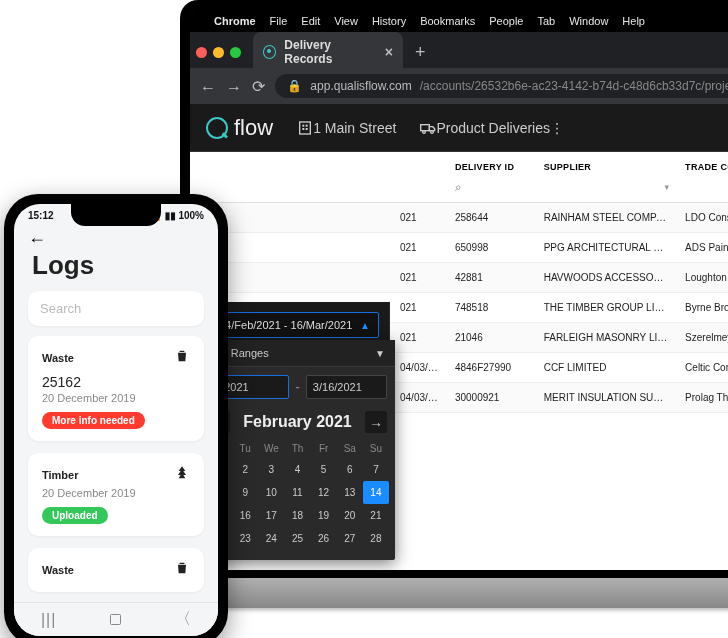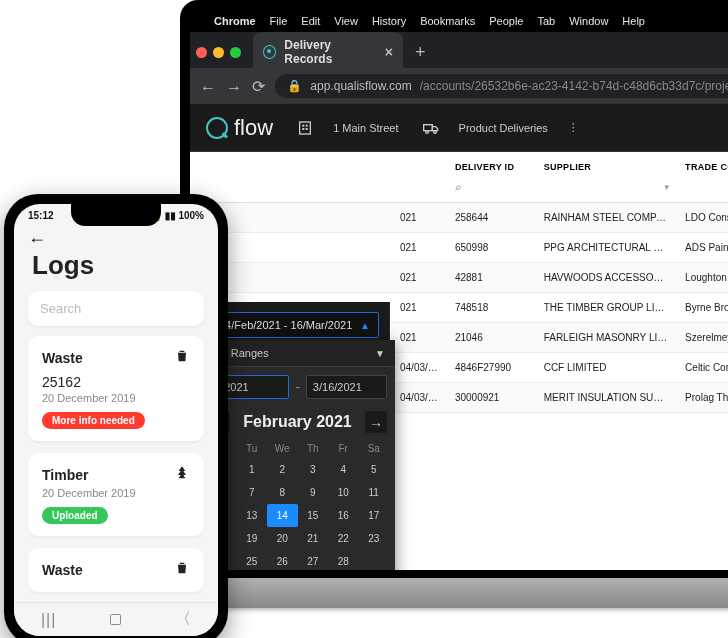--- a/index.html
+++ b/index.html
@@ -30,40 +30,40 @@
 
 .url-bar { display: flex; align-items: center; gap: 10px; background: #35363a; height: 36px; padding: 0 10px; color: #bbb; }
 .url-bar .nav-ico { font-size: 16px; }
 .url-input { flex: 1; background: #202124; color: #bbb; border-radius: 14px; padding: 5px 12px; font-size: 12px; display: flex; align-items: center; gap: 8px; overflow: hidden; white-space: nowrap; }
 
 
 .app-header { display: flex; align-items: center; background: #1a1a1a; height: 48px; padding: 0 16px; gap: 24px; color: #eee; border-bottom: 1px solid #333; }
 .brand { display: flex; align-items: center; gap: 6px; font-size: 22px; font-weight: 300; }
 .brand-q { width: 22px; height: 22px; border: 2.5px solid #3cc6c6; border-radius: 50%; position: relative; }
 .brand-q::after { content:""; position:absolute; width:6px; height:2.5px; background:#3cc6c6; bottom:0; right:-2px; transform:rotate(45deg); }
-.crumb { display: flex; align-items: center; gap: 20px; font-size: 11px; color: #ccc; }
+.crumb { display: flex; align-items: center; gap: 0; font-size: 14px; color: #ccc; }
 .crumb-ico { width: 16px; height: 16px; display: flex; align-items: center; justify-content: center; }
 
 
 .dark-panel { position: absolute; left: 10px; top: 150px; width: 190px; background: #1a1a1a; border-right: 1px solid #2a2a2a; padding: 10px; }
 .date-range-box { border: 1px solid #1a6de0; background: #111; color: #ddd; font-size: 11px; padding: 6px 8px; display: flex; align-items: center; justify-content: space-between; border-radius: 2px; }
 .date-range-box .caret { color: #1a8cff; font-size: 10px; }
 
 
 .cal-pop { position: absolute; left: 10px; top: 188px; width: 195px; background: #2a2a2a; color: #ccc; box-shadow: 0 4px 16px rgba(0,0,0,.5); border-radius: 2px; z-index: 5; }
 .cal-default { display: flex; justify-content: space-between; align-items: center; padding: 7px 10px; font-size: 11px; border-bottom: 1px solid #3a3a3a; background: #222; }
 .cal-default .caret { font-size: 10px; }
 .cal-inputs { display: flex; gap: 6px; padding: 8px; }
 .cal-inputs .inp { flex: 1; background: #1a1a1a; border: 1px solid #444; color: #ccc; font-size: 11px; padding: 5px 6px; border-radius: 2px; }
 .cal-inputs .inp.active { border-color: #1a6de0; }
 .cal-inputs .dash { color: #888; font-size: 14px; align-self: center; }
 .cal-head { display: flex; align-items: center; justify-content: space-between; padding: 4px 8px 6px; }
 .cal-nav { width: 22px; height: 22px; background: #1a1a1a; display: flex; align-items: center; justify-content: center; font-size: 14px; border-radius: 2px; }
 .cal-title { font-size: 16px; font-weight: 600; color: #eee; }
-.cal-grid { display: grid; grid-template-columns: repeat(6, 1fr); gap: 0; padding: 0 6px 10px; font-size: 10px; text-align: center; }
+.cal-grid { display: grid; grid-template-columns: repeat(7, 1fr); gap: 0; padding: 0 6px 10px; font-size: 10px; text-align: center; }
 .cal-grid .dow { color: #888; padding: 4px 0; }
 .cal-grid .day { padding: 6px 0; color: #ccc; border-radius: 2px; }
 .cal-grid .day.sel { background: #1a8cff; color: #fff; }
 
 
 .table-wrap { flex: 1; background: #fff; overflow: hidden; }
 .tbl { width: 100%; border-collapse: collapse; font-size: 10px; color: #222; }
 .tbl thead th { text-align: left; font-size: 9px; font-weight: 700; padding: 10px 8px 4px; color: #000; letter-spacing: .3px; }
 .tbl thead th:first-child { padding-left: 210px; }
 .tbl .filter-row td { padding: 4px 8px 8px; color: #888; font-size: 12px; border-bottom: 1px solid #e0e0e0; }
@@ -78,21 +78,21 @@
 .phone-screen { width: 100%; height: 100%; background: #f4f5f7; border-radius: 26px; overflow: hidden; position: relative; display: flex; flex-direction: column; }
 .notch { position: absolute; top: 0; left: 50%; transform: translateX(-50%); width: 90px; height: 22px; background: #000; border-radius: 0 0 14px 14px; z-index: 3; }
 .statusbar { display: flex; justify-content: space-between; font-size: 10px; padding: 6px 14px 2px; color: #111; font-weight: 600; z-index: 2; }
 .statusbar .right { display: flex; gap: 4px; align-items: center; }
 .back-row { padding: 4px 14px 0; font-size: 18px; }
 .ph-title { font-size: 26px; font-weight: 700; padding: 2px 18px 10px; color: #222; }
 .ph-search { margin: 0 14px 10px; background: #fff; border-radius: 10px; padding: 10px 12px; color: #bbb; font-size: 13px; display: flex; gap: 8px; align-items: center; box-shadow: 0 1px 3px rgba(0,0,0,.06); }
 .cards { flex: 1; overflow: hidden; padding: 0 14px; }
 .card { background: #fff; border-radius: 10px; padding: 12px 14px; margin-bottom: 12px; box-shadow: 0 1px 3px rgba(0,0,0,.06); }
 .card-head { display: flex; justify-content: space-between; align-items: center; }
-.card-head h3 { font-size: 14px; font-weight: 700; color: #222; }
+.card-head h3 { font-size: 11px; font-weight: 700; color: #222; }
 .card .id { font-size: 14px; color: #222; padding-top: 6px; }
 .card .date { font-size: 11px; color: #888; padding-top: 2px; }
 .pill { display: inline-block; font-size: 10px; font-weight: 600; color: #fff; padding: 3px 10px; border-radius: 10px; margin-top: 8px; }
 .pill.red { background: #ff3b30; } .pill.green { background: #34c759; }
 .trash-ico svg, .tree-ico svg { width: 16px; height: 16px; }
 .navbar { display: flex; justify-content: space-around; align-items: center; height: 34px; background: #f4f5f7; color: #888; font-size: 16px; border-top: 1px solid #e4e4e4; }
 .navbar .sq { width: 11px; height: 11px; border: 1.6px solid #888; border-radius: 1.5px; }
 .navbar .chev { font-size: 16px; color: #888; }
 </style>
 </head>

